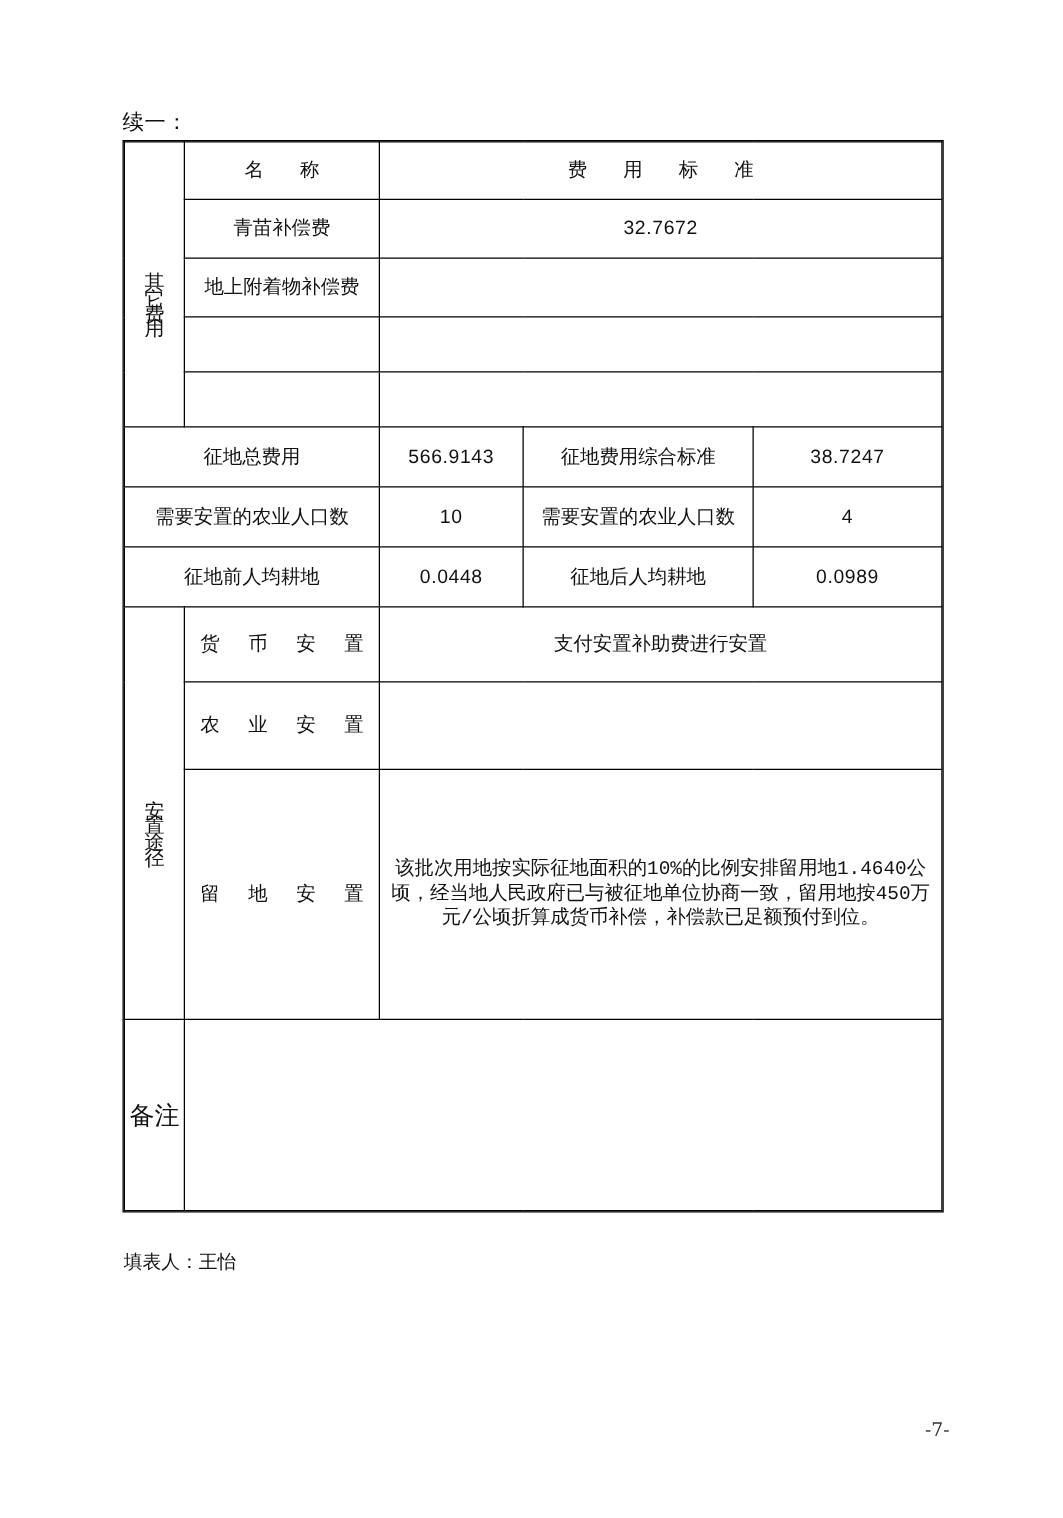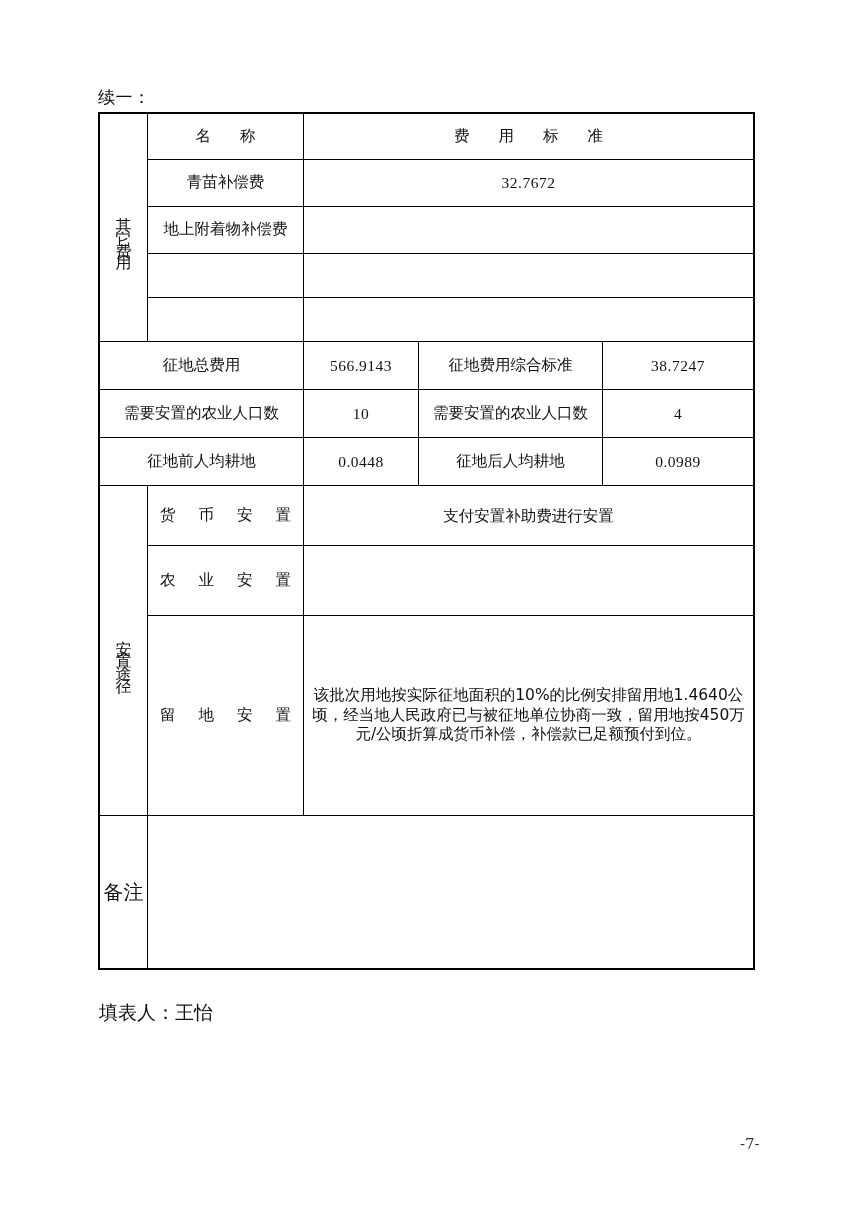--- a/index.html
+++ b/index.html
@@ -71,50 +71,51 @@
   .v-wrap {
     display: flex;
     align-items: center;
     justify-content: center;
     height: 100%;
   }
 
   .sp2 { letter-spacing: 9px; padding-left: 9px; }
   .sp-head { letter-spacing: 12px; padding-left: 12px; }
 
-  .num { font-family: Liberation Serif, serif; font-size: 15.5px; letter-spacing: 0.5px; }
+  .num { font-family: Liberation Sans, sans-serif; font-size: 15.5px; letter-spacing: 0.5px; }
 
   .left-text {
     text-align: left;
     padding-left: 8px;
     font-size: 15.5px;
     font-family: Liberation Serif, serif;
   }
 
   .para {
     text-align: left;
     padding: 0 8px 0 9px;
     font-size: 15.2px;
     line-height: 1.62;
     text-align: justify;
     text-justify: inter-ideograph;
     word-break: break-all;
+    font-family: Liberation Mono, monospace;
   }
 
   .beizhu-label {
     font-size: 20px;
     letter-spacing: 0;
   }
 
   
   .filler {
     position: absolute;
     left: 99px;
     top: 1000px;
-    font-size: 19px;
+    font-size: 15px;
     white-space: nowrap;
     text-align: right;
   }
   .pageno {
     position: absolute;
     left: 740px;
     top: 1135px;
     font-size: 15px;
     font-family: "DejaVu Serif", "Liberation Serif", serif;
     color: #333;

